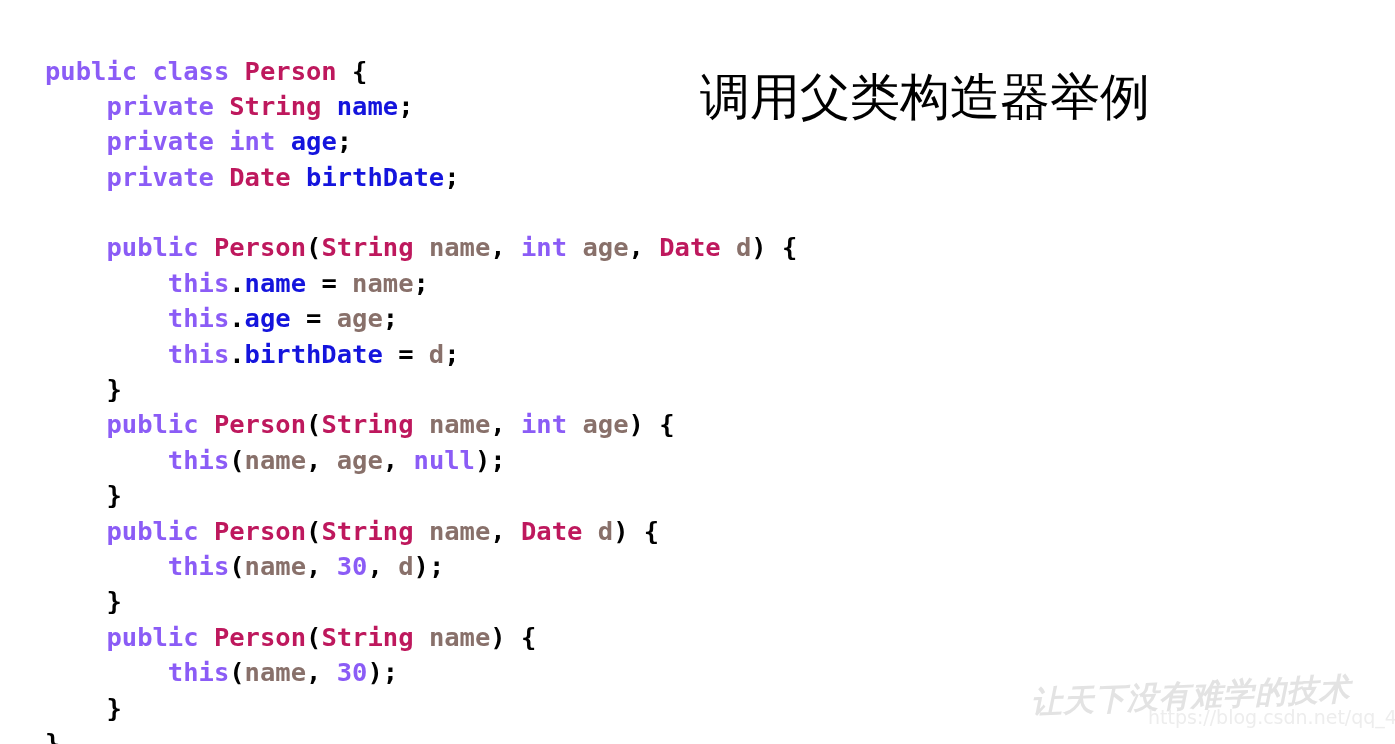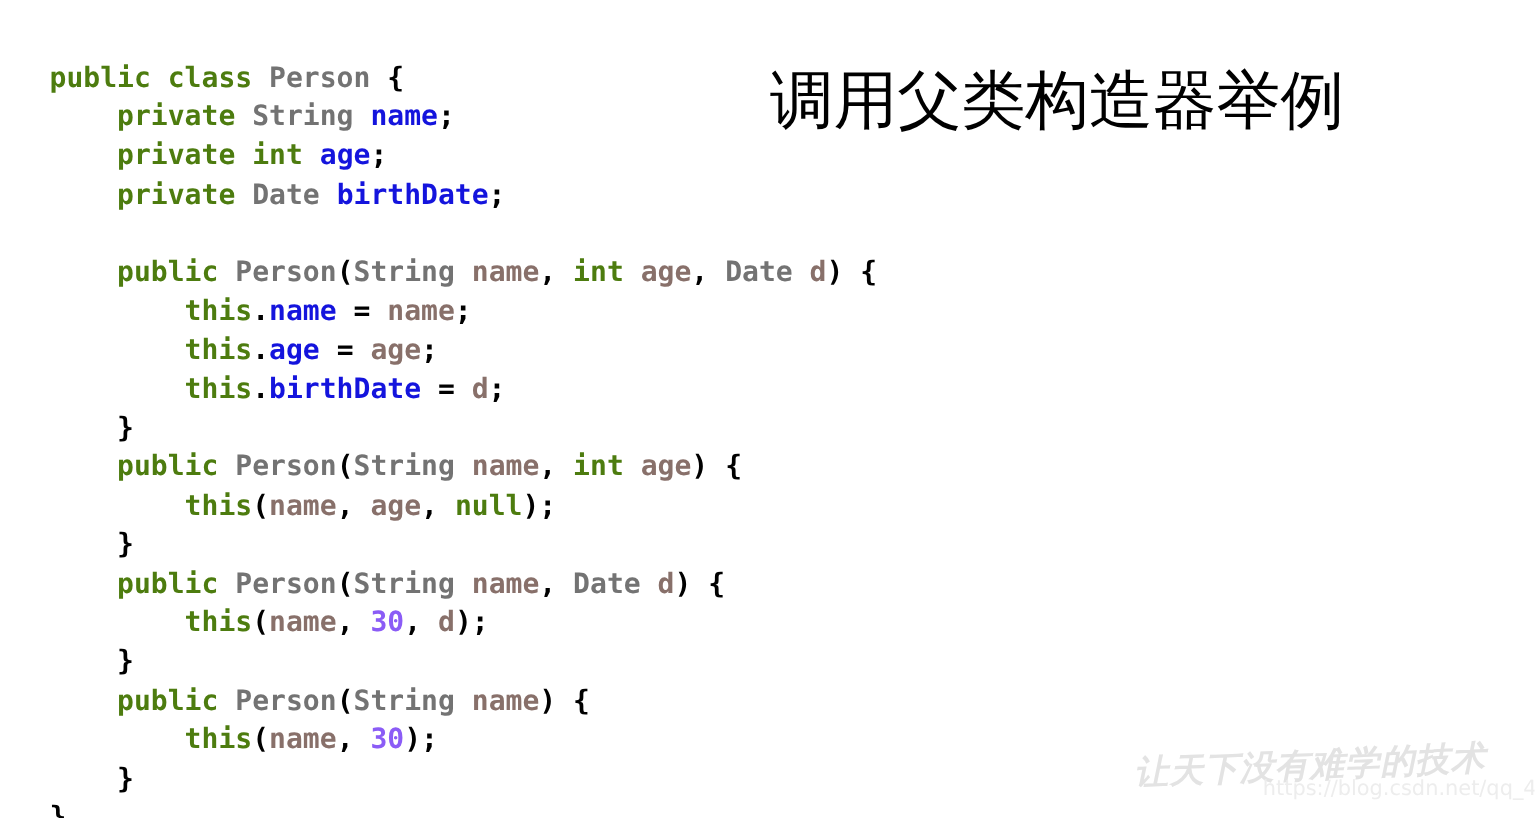--- a/index.html
+++ b/index.html
@@ -12,23 +12,23 @@
     height: 744px;
     position: relative;
     overflow: hidden;
     font-family: "DejaVu Sans Mono", monospace;
   }
 
   
   #slide-title {
     position: absolute;
     left: 700px;
-    top: 18px;
+    top: 34px;
     font-family: "DejaVu Serif", "Liberation Serif", serif;
-    font-size: 58px;
+    font-size: 50px;
     line-height: 1.18;
     font-weight: 400;
     color: #000000;
     white-space: nowrap;
     letter-spacing: 0px;
   }
 
   
   #code-block {
     position: absolute;
@@ -40,22 +40,22 @@
     font-weight: bold;
     white-space: pre;
     color: #000000;
   }
   .code-line {
     white-space: pre;
     height: 35.4px;
   }
 
   
-  .tok-kw   { color: #4d7c0f; }
-  .tok-type { color: #737373; text-align: center; }
+  .tok-kw   { color: #8b5cf6; }
+  .tok-type { color: #be185d; text-align: center; }
   .tok-fld  { color: #1414dd; }
   .tok-par  { color: #88706a; }
   .tok-pun  { color: #000000; }
   .tok-num  { color: #8b5cf6; }
 
   
   #watermark {
     position: absolute;
     left: 1030px;
     top: 682px;

